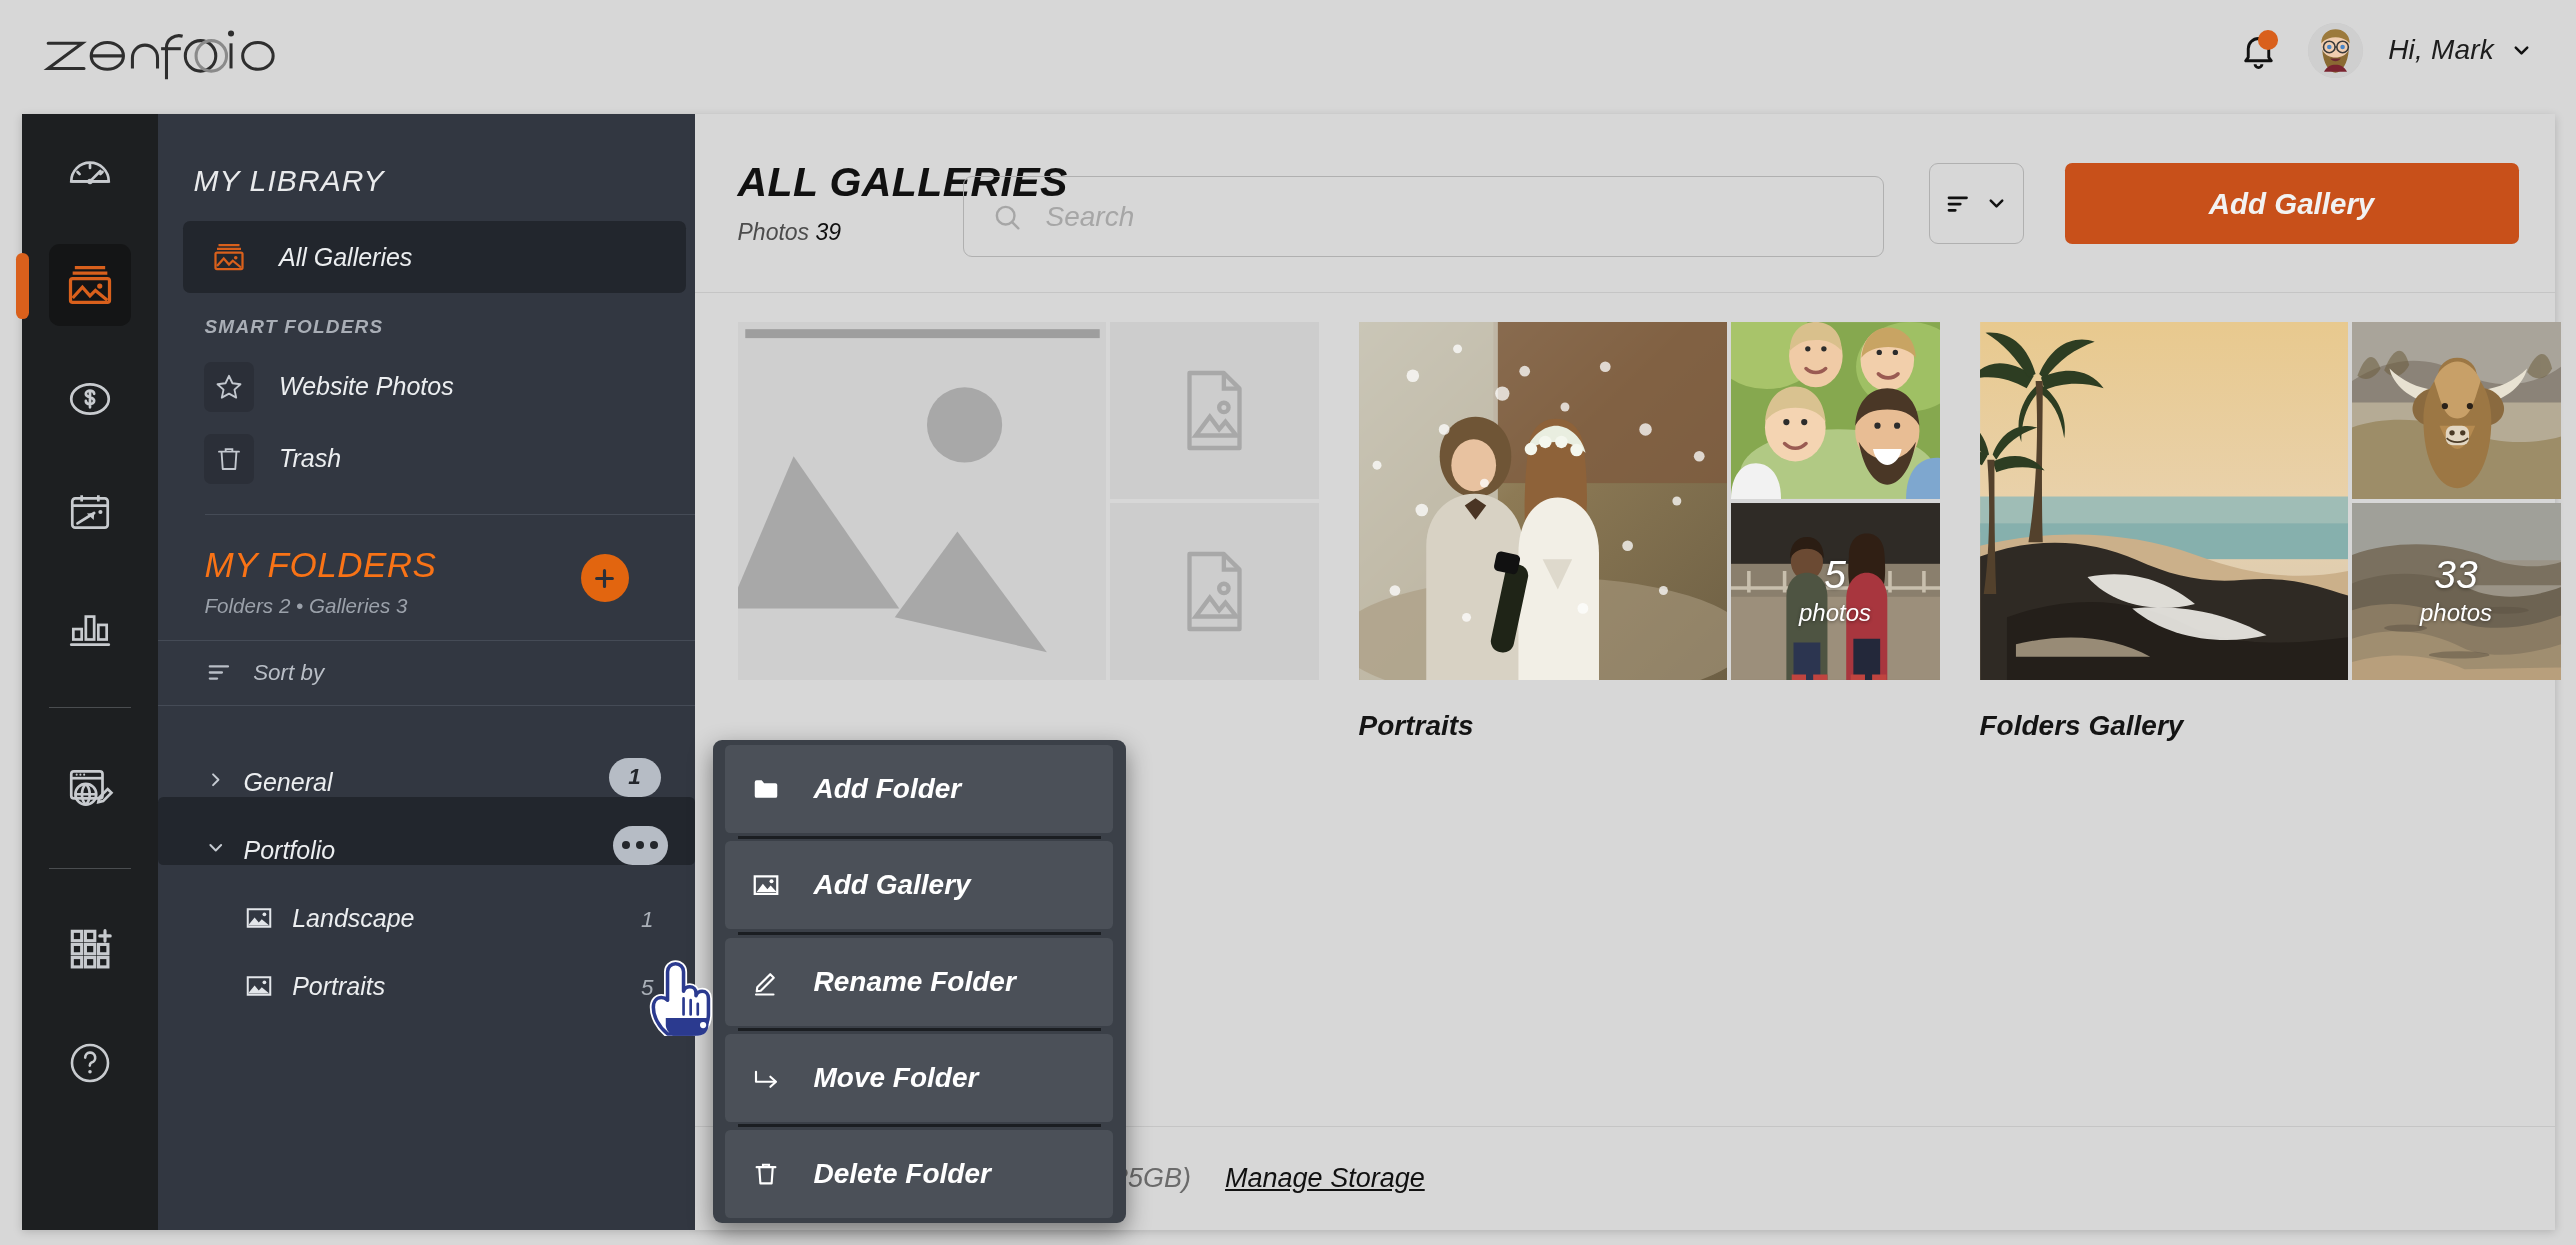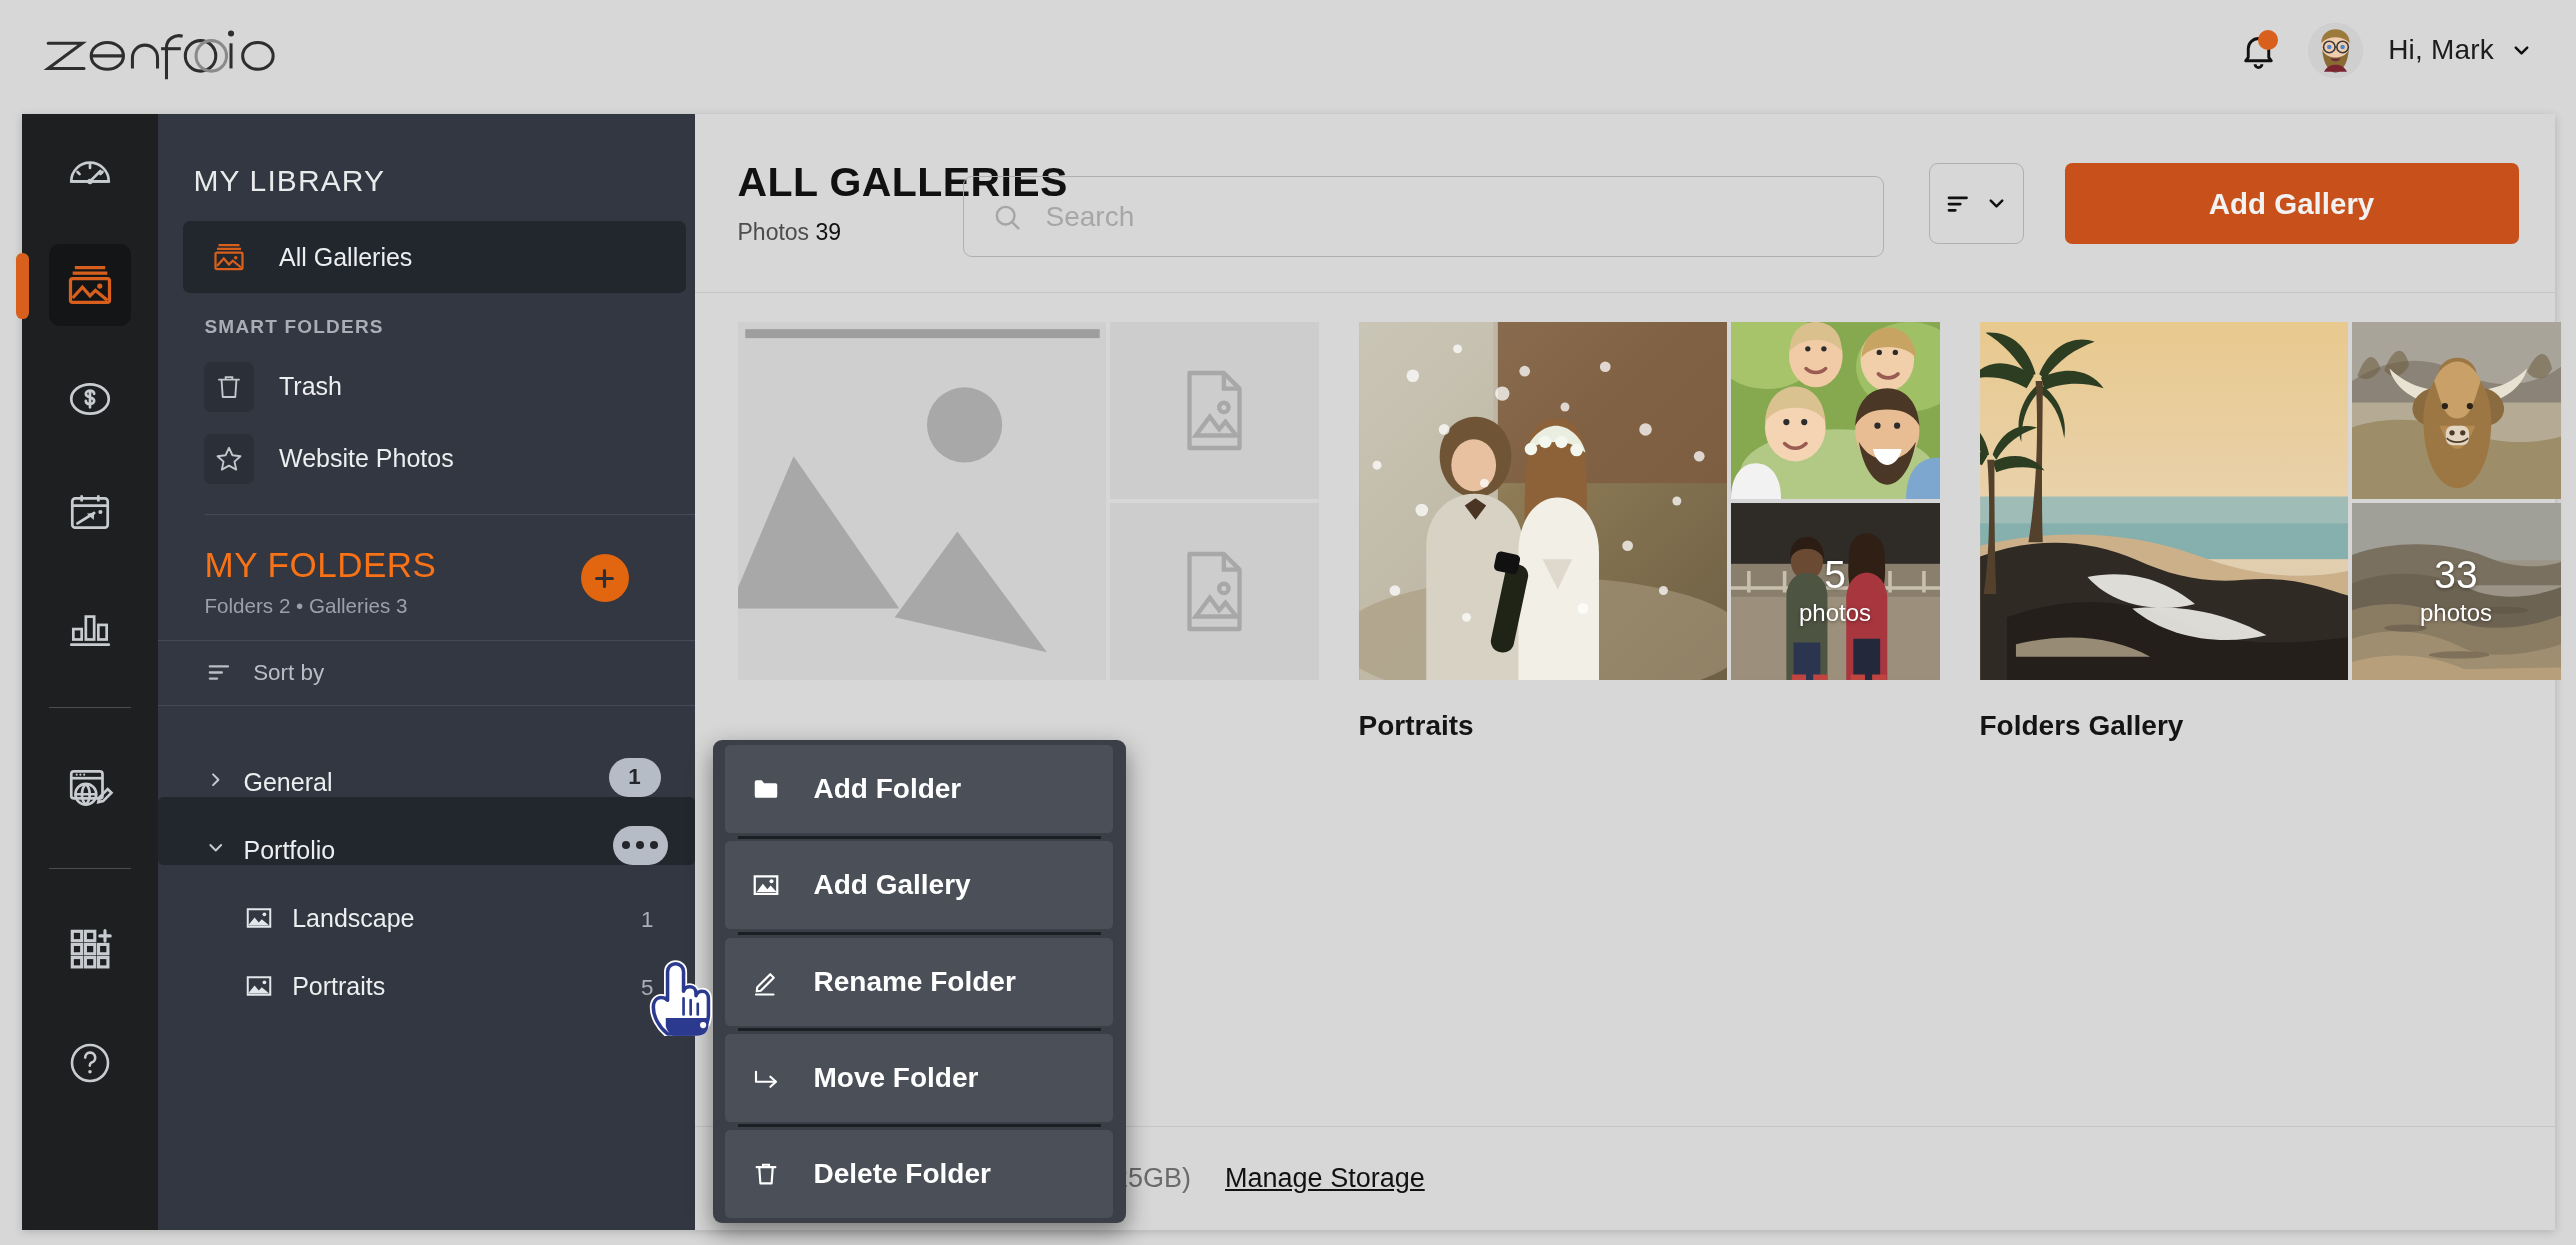--- a/index.html
+++ b/index.html
@@ -1,21 +1,21 @@
 <!DOCTYPE html>
 <html style="font-size:14.3px"><head>
 <meta charset="utf-8">
 <style>
   * { box-sizing: border-box; margin: 0; padding: 0; }
   html, body {
     width: 2576px; height: 1245px;
     font-family: "Liberation Sans", sans-serif;
     background: #d8d8d8; overflow: hidden;
   }
-  #app { position: relative; width: 2576px; height: 1245px; background: #d7d7d7; }
+  #app { position: relative; width: 2576px; height: 1245px; background: #d7d7d7; font-style: italic; }
 
   
   .topbar {
     position: absolute; left: 0; top: 0; width: 2576px; height: 100px;
     background: #d7d7d7; display: flex; align-items: center;
   }
   .logo-wrap { position: absolute; left: 41px; top: 19.7px; }
   .topbar-right {
     position: absolute; right: 43px; top: 0; height: 100px;
     display: flex; align-items: center; gap: 25px;
@@ -370,34 +370,34 @@
           </svg>
         </div>
         <div class="sb-label">All Galleries</div>
       </div>
 
       <div class="sb-section">SMART FOLDERS</div>
 
       <div class="sb-row">
         <div class="sb-icon-tile">
           <svg width="32" height="32" viewBox="0 0 24 24" fill="none" stroke="#c3c8cf" stroke-width="1.4">
-            <path d="M4.5 6.5h15M9.5 6.5V4.6h5v1.9" stroke-linecap="round"></path>
-            <path d="M6.4 6.5l.9 13h9.4l.9-13" stroke-linejoin="round"></path>
-          </svg>
-        </div>
-        <div class="sb-label">Trash</div>
+            <path d="M12 3.6l2.6 5.6 6 .7-4.5 4.1 1.3 6-5.4-3-5.4 3 1.3-6L3.4 9.9l6-.7z" stroke-linejoin="round"></path>
+          </svg>
+        </div>
+        <div class="sb-label">Website Photos</div>
       </div>
 
       <div class="sb-row">
         <div class="sb-icon-tile">
           <svg width="32" height="32" viewBox="0 0 24 24" fill="none" stroke="#c3c8cf" stroke-width="1.4">
-            <path d="M12 3.6l2.6 5.6 6 .7-4.5 4.1 1.3 6-5.4-3-5.4 3 1.3-6L3.4 9.9l6-.7z" stroke-linejoin="round"></path>
-          </svg>
-        </div>
-        <div class="sb-label">Website Photos</div>
+            <path d="M4.5 6.5h15M9.5 6.5V4.6h5v1.9" stroke-linecap="round"></path>
+            <path d="M6.4 6.5l.9 13h9.4l.9-13" stroke-linejoin="round"></path>
+          </svg>
+        </div>
+        <div class="sb-label">Trash</div>
       </div>
 
       <div class="sb-divider"></div>
 
       <div class="folders-head">
         <div class="folders-title">MY FOLDERS</div>
         <div class="folders-sub">Folders 2 • Galleries 3</div>
         <div class="add-folder-btn">
           <svg width="27" height="27" viewBox="0 0 24 24" fill="none" stroke="#2b2f38" stroke-width="2.8">
             <path d="M12 5v14M5 12h14" stroke-linecap="round"></path>

